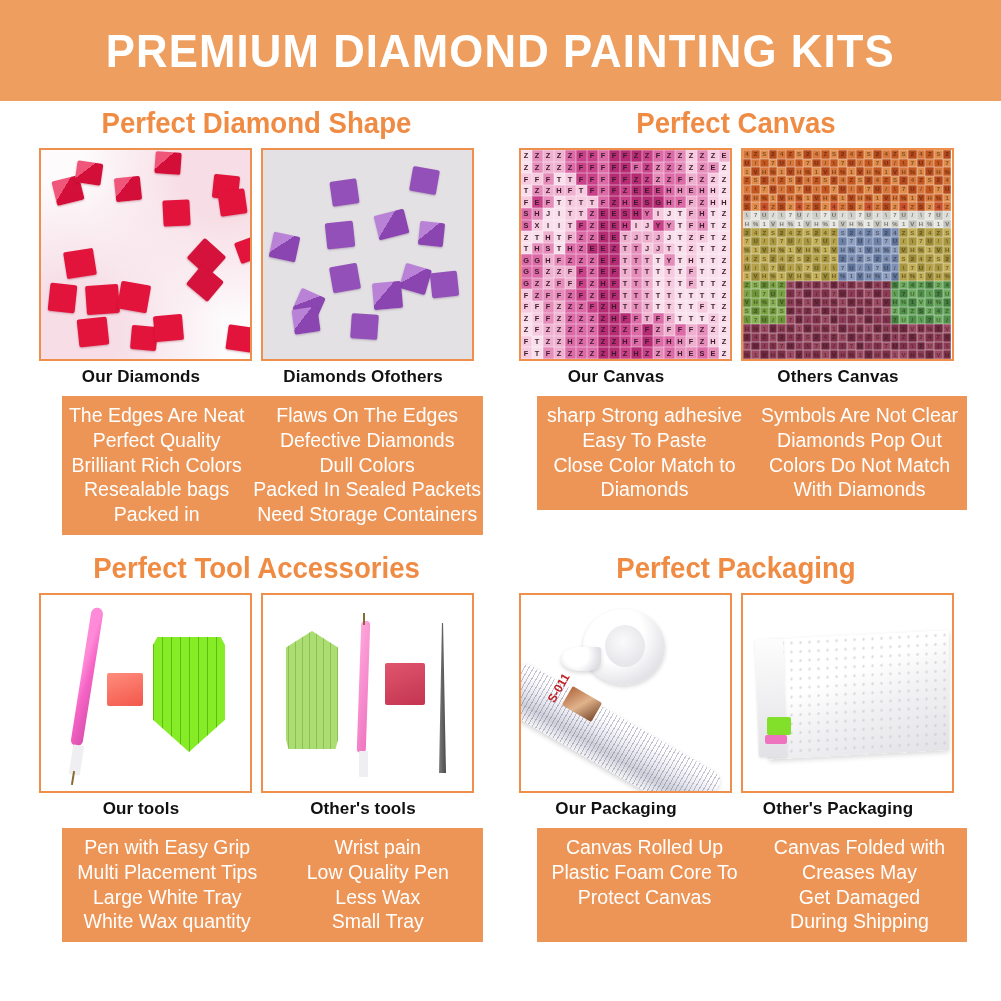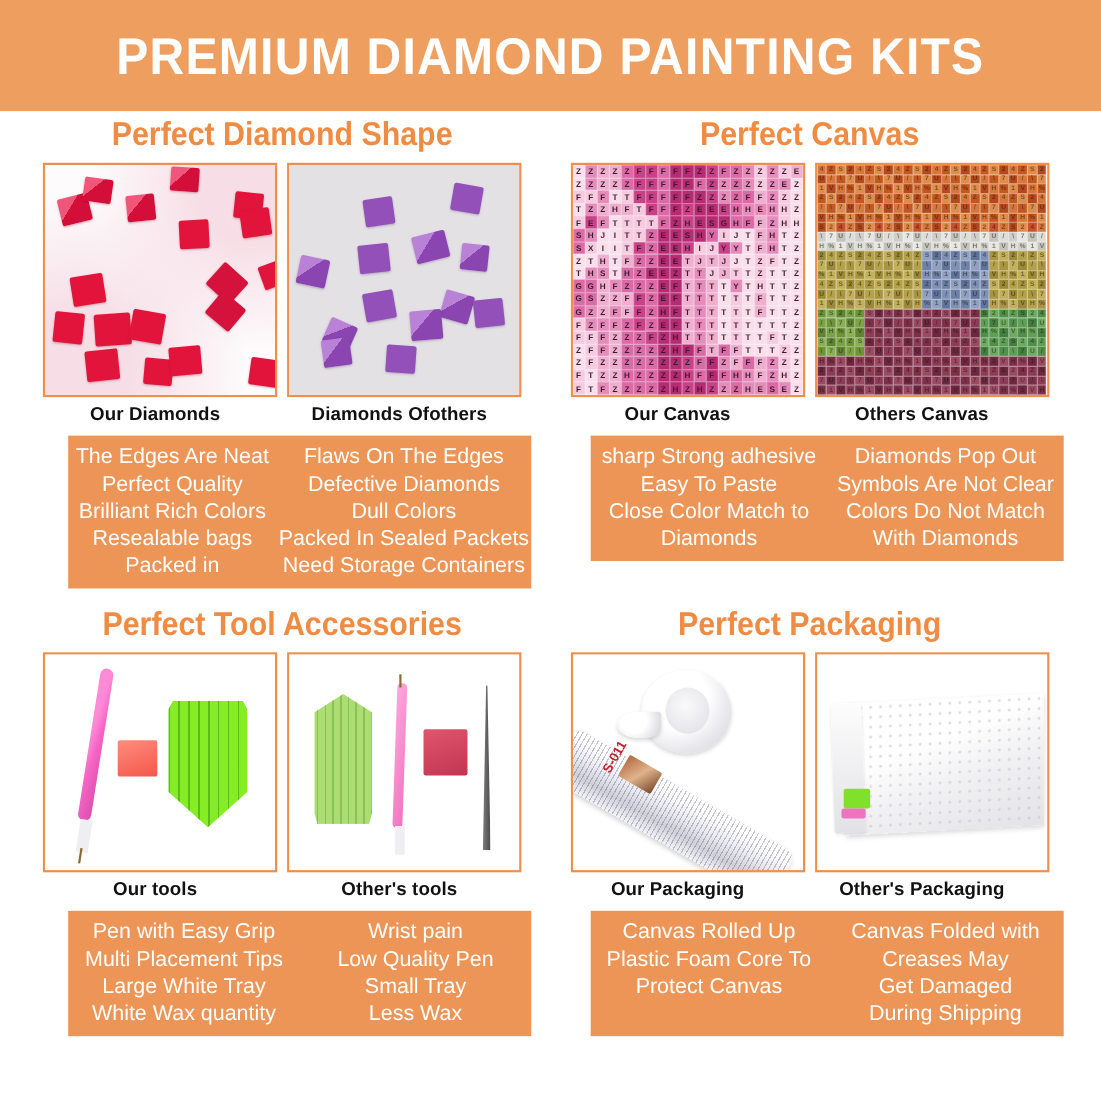--- a/index.html
+++ b/index.html
@@ -1126,22 +1126,22 @@
       <div class="cap">Others Canvas</div>
     </div>
     <div class="bullets">
       <div class="col">
         <div>sharp Strong adhesive</div>
         <div>Easy To Paste</div>
         <div>Close Color Match to</div>
         <div>Diamonds</div>
       </div>
       <div class="col">
+        <div>Symbols Are Not Clear</div>
         <div>Diamonds Pop Out</div>
-        <div>Symbols Are Not Clear</div>
         <div>Colors Do Not Match</div>
         <div>With Diamonds</div>
       </div>
     </div>
   </div>
 
   <div class="quad" style="left:30px;top:553px;width:453px;">
     <div class="quad-title">Perfect Tool Accessories</div>
     <div class="thumbs">
 
@@ -1184,22 +1184,22 @@
     <div class="bullets">
       <div class="col">
         <div>Pen with Easy Grip</div>
         <div>Multi Placement Tips</div>
         <div>Large White Tray</div>
         <div>White Wax quantity</div>
       </div>
       <div class="col">
         <div>Wrist pain</div>
         <div>Low Quality Pen</div>
+        <div>Less Wax</div>
         <div>Small Tray</div>
-        <div>Less Wax</div>
       </div>
     </div>
   </div>
 
   <div class="quad" style="left:505px;top:553px;width:462px;">
     <div class="quad-title">Perfect Packaging</div>
     <div class="thumbs">
 
       <div class="thumb small">
         <div class="ph-pack">

